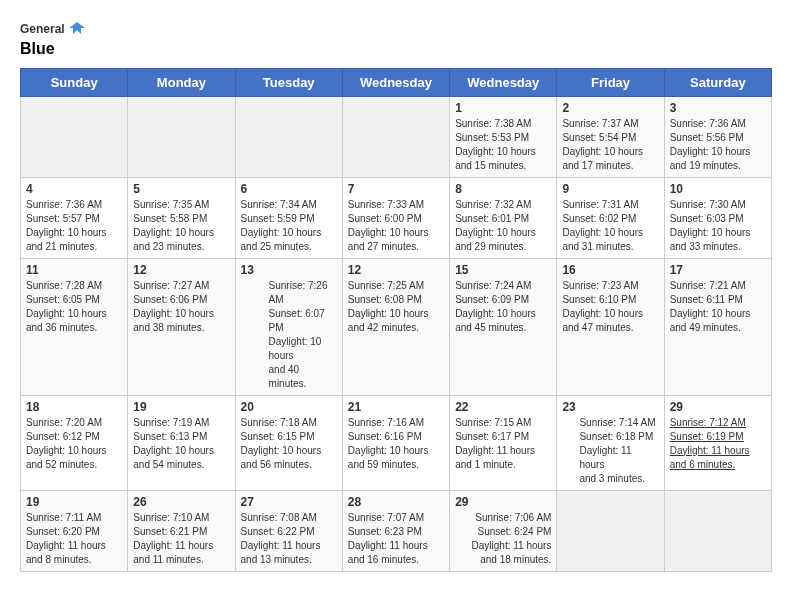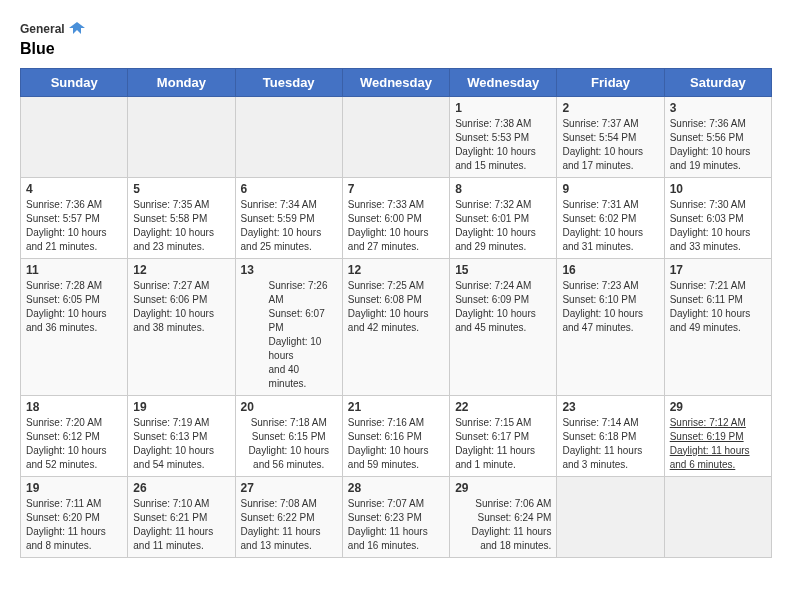--- a/index.html
+++ b/index.html
@@ -253,42 +253,42 @@
         </td>
         <td>
           <span class="day-number">19</span>
           <div class="day-info" style="white-space: pre-line;">Sunrise: 7:19 AM
 Sunset: 6:13 PM
 Daylight: 10 hours
 and 54 minutes.</div>
         </td>
         <td>
           <span class="day-number">20</span>
-          <div class="day-info" style="white-space: pre-line; text-align: center;">Sunrise: 7:18 AM
+          <div class="day-info" style="white-space: pre-line;">Sunrise: 7:18 AM
 Sunset: 6:15 PM
 Daylight: 10 hours
 and 56 minutes.</div>
         </td>
         <td>
           <span class="day-number">21</span>
           <div class="day-info" style="white-space: pre-line;">Sunrise: 7:16 AM
 Sunset: 6:16 PM
 Daylight: 10 hours
 and 59 minutes.</div>
         </td>
         <td>
           <span class="day-number">22</span>
           <div class="day-info" style="white-space: pre-line;">Sunrise: 7:15 AM
 Sunset: 6:17 PM
 Daylight: 11 hours
 and 1 minute.</div>
         </td>
         <td>
           <span class="day-number">23</span>
-          <div class="day-info" style="white-space: pre-line;">Sunrise: 7:14 AM
+          <div class="day-info" style="white-space: pre-line; margin-left: 17px;">Sunrise: 7:14 AM
 Sunset: 6:18 PM
 Daylight: 11 hours
 and 3 minutes.</div>
         </td>
         <td>
           <span class="day-number">29</span>
           <div class="day-info" style="white-space: pre-line; text-decoration: underline;">Sunrise: 7:12 AM
 Sunset: 6:19 PM
 Daylight: 11 hours
 and 6 minutes.</div>

